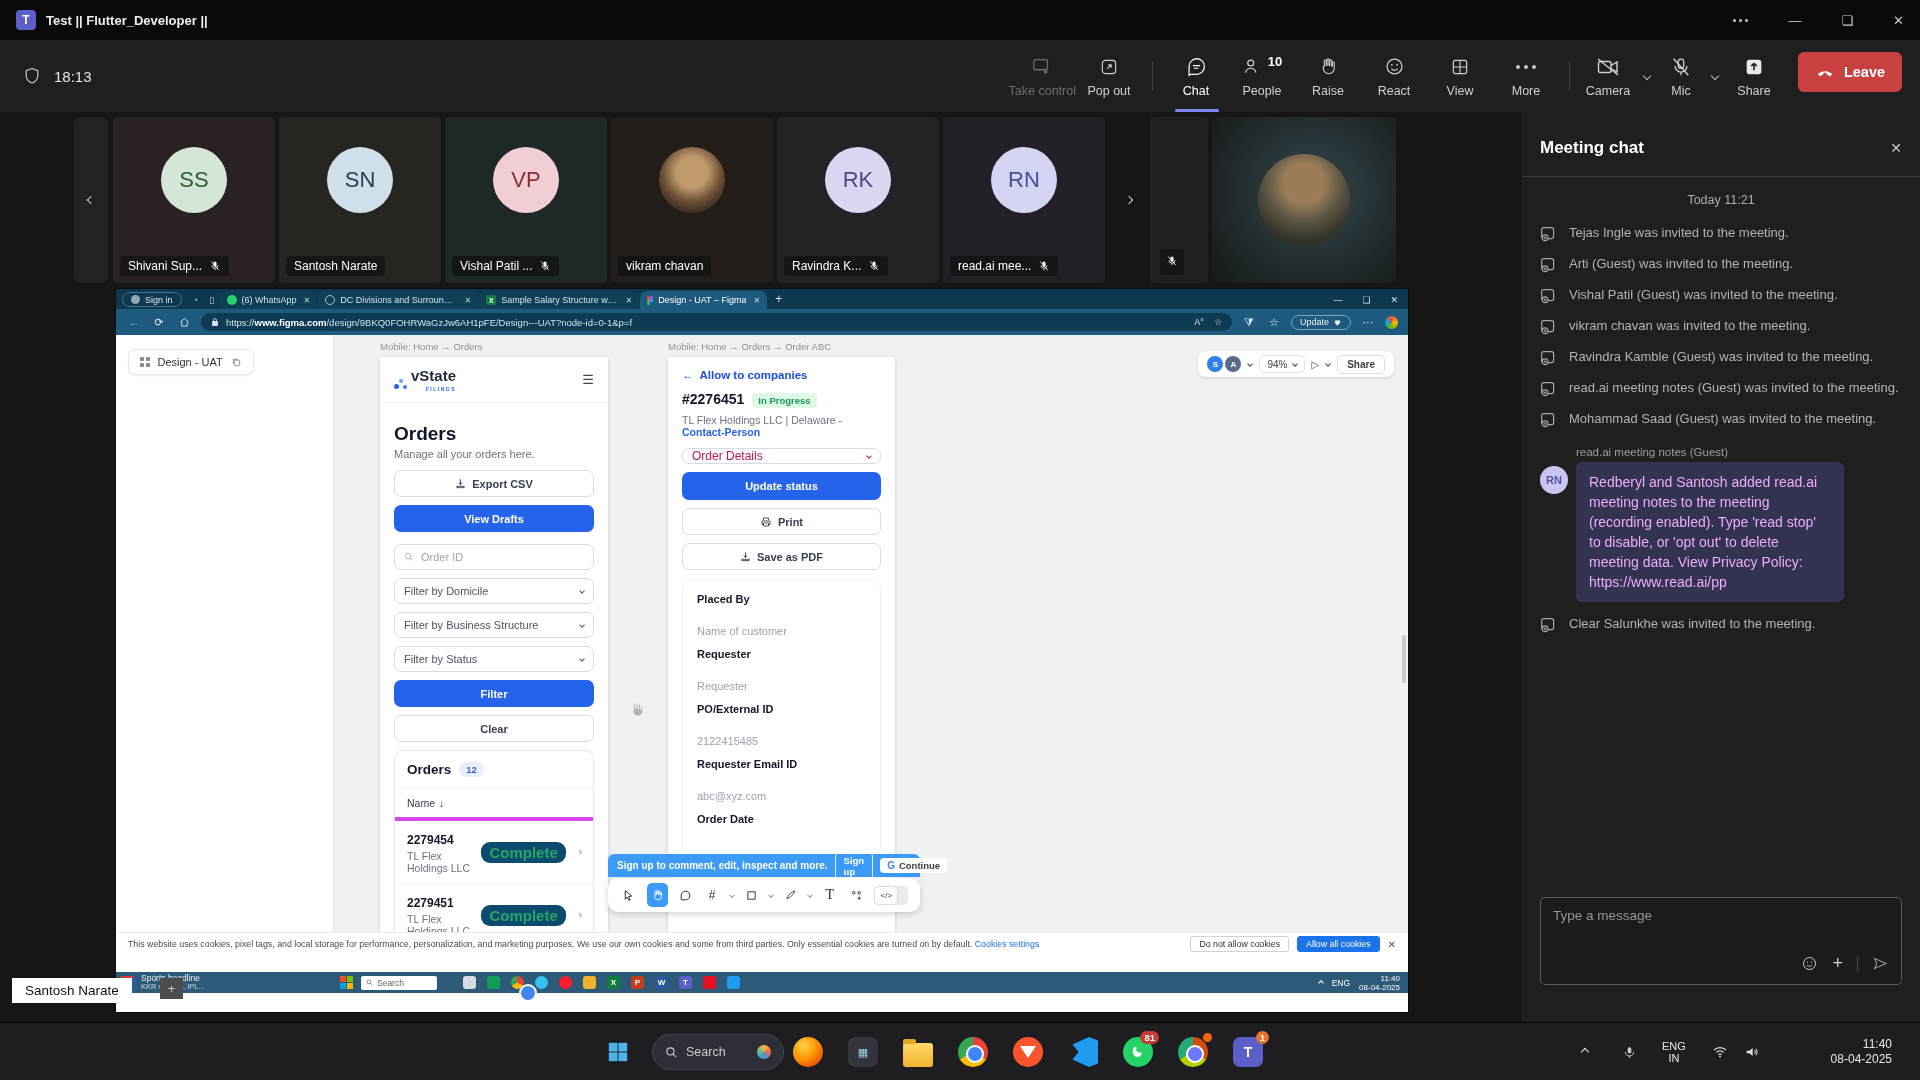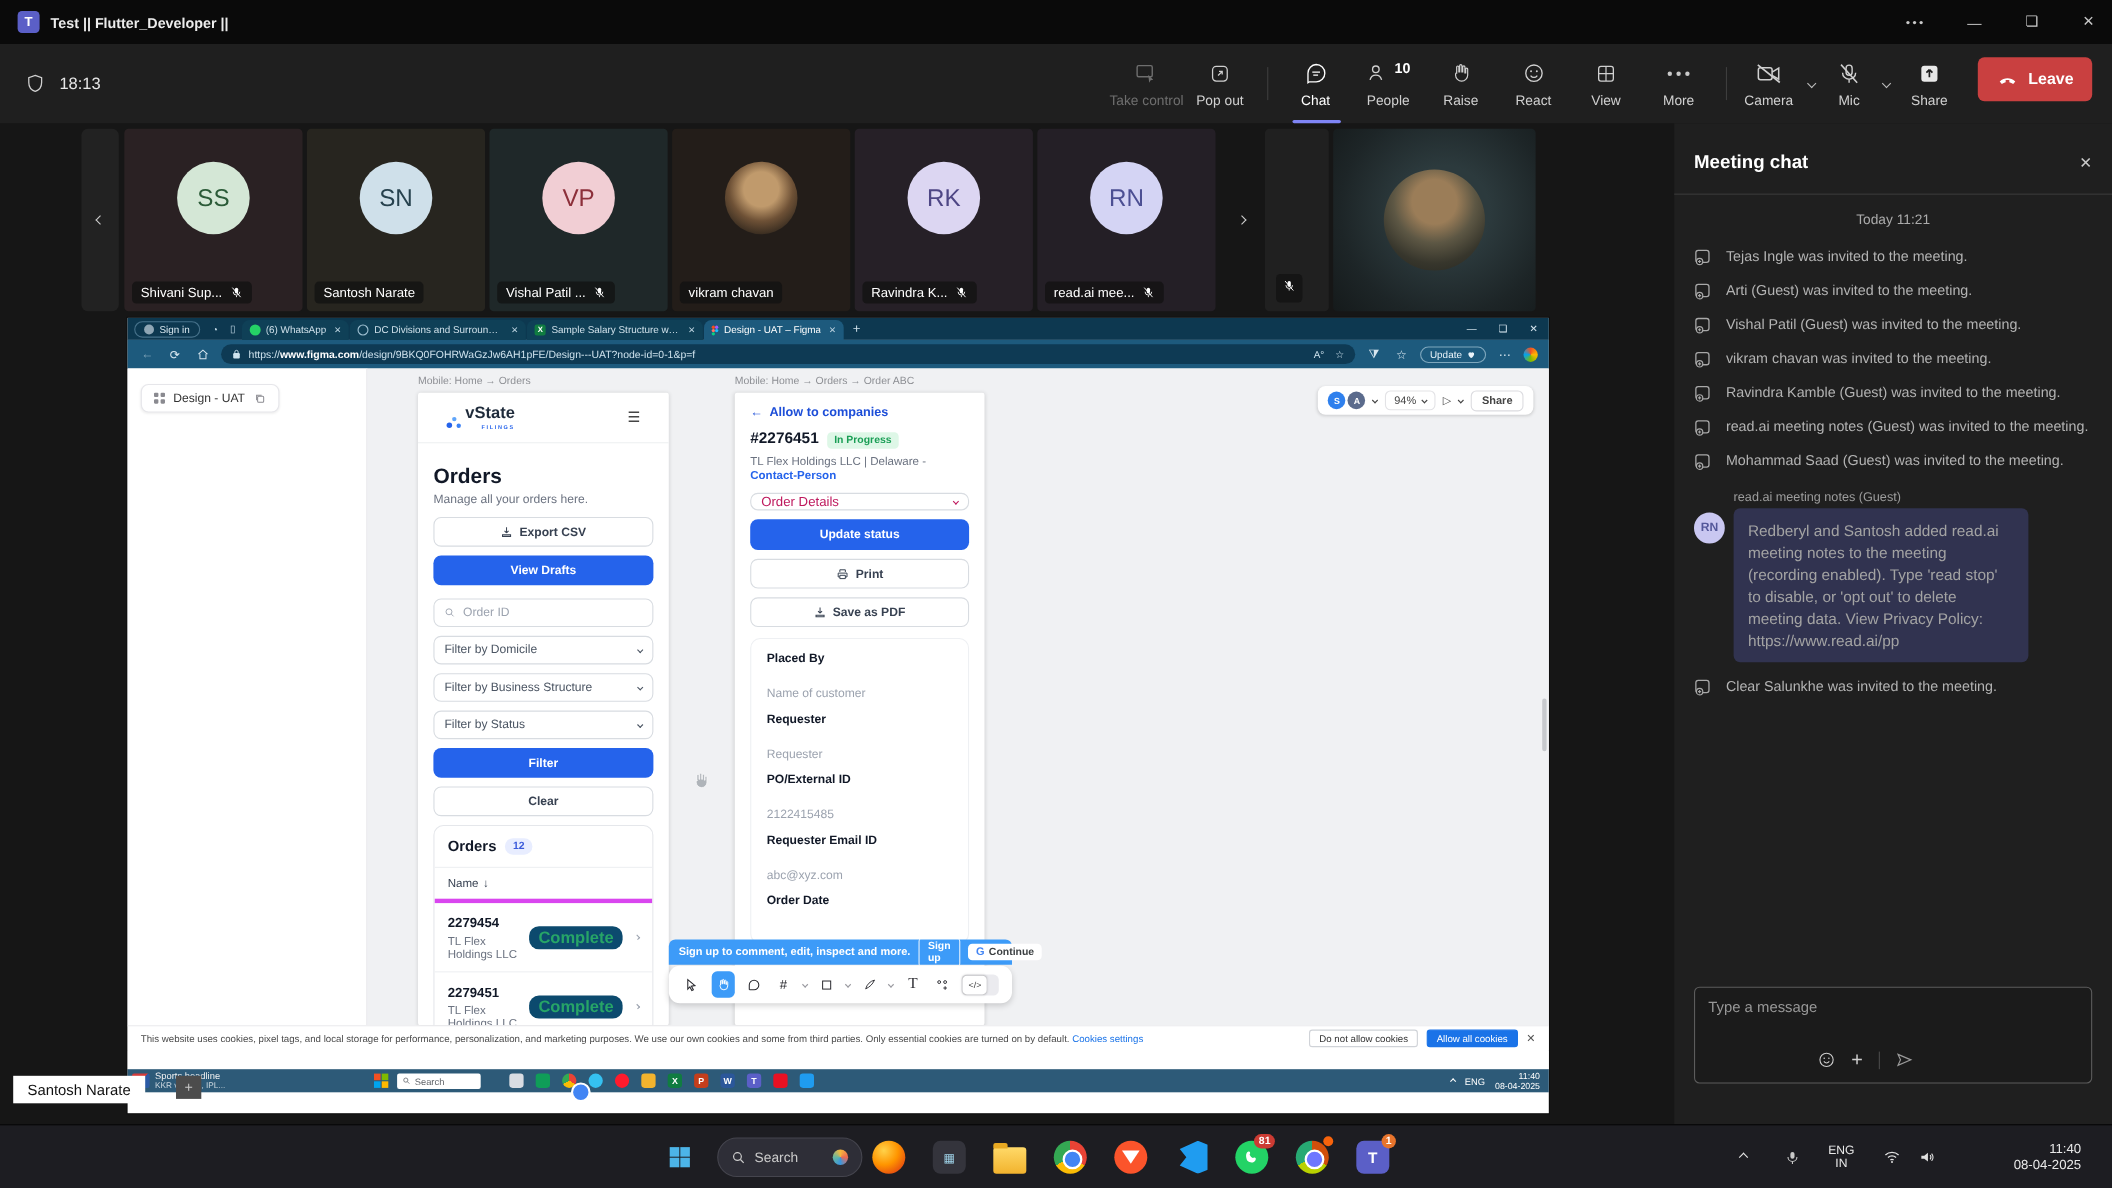--- a/index.html
+++ b/index.html
@@ -79,21 +79,21 @@
   .page{position:relative;height:597px;background:#f0f1f3;overflow:hidden}
   .layers{position:absolute;left:0;top:0;bottom:0;width:218px;background:#fff;border-right:1px solid #e7e7ea}
   .filechip{position:absolute;left:12px;top:14px;height:26px;display:inline-flex;align-items:center;gap:8px;padding:0 11px;background:#fff;border:1px solid #e6e6ea;border-radius:7px;font-size:11px;color:#333;box-shadow:0 1px 2px rgba(0,0,0,.06)}
   .gridic{display:grid;grid-template-columns:4px 4px;grid-template-rows:4px 4px;gap:1.5px}
   .gridic i{background:#8a8a90;border-radius:1px}
   .canvas{position:absolute;left:218px;top:0;right:0;bottom:0}
   .flabel{position:absolute;font-size:9.5px;color:#8d8f94;white-space:nowrap}
   .phone{position:absolute;top:22px;width:228px;height:575px;background:#fff;border-radius:2px;box-shadow:0 1px 4px rgba(0,0,0,.14);overflow:hidden}
   .ph1{left:46px}.ph2{left:334px;width:227px}
   .ph-pad{padding:12px 14px}
-  .vsrow{display:flex;align-items:center;justify-content:space-between;padding:10px 26px;border-bottom:1px solid #eef0f2}
+  .vsrow{display:flex;align-items:center;justify-content:space-between;padding:10px 14px;border-bottom:1px solid #eef0f2}
   .vslogo{display:flex;align-items:flex-end;gap:3px}
   .vsdots{position:relative;width:14px;height:14px}
   .vsdots i{position:absolute;border-radius:50%}
   .vsname{font-size:15px;font-weight:bold;color:#1e2a3a;line-height:1}
   .vssub{font-size:5px;letter-spacing:1.5px;color:#2563eb;font-weight:bold;margin-top:1px;text-align:right}
   .burger{color:#444;font-size:13px}
   .h1{font-size:19px;font-weight:bold;color:#111827;margin:8px 0 3px}
   .sub{font-size:11px;color:#6b7280;margin-bottom:10px}
   .btn{display:flex;align-items:center;justify-content:center;gap:6px;height:27px;border-radius:7px;font-size:11px;font-weight:600;margin-bottom:8px;cursor:pointer}
   .btn.ghost{border:1px solid #d8dce1;color:#374151;background:#fff}
@@ -164,22 +164,22 @@
   .chp-head{display:flex;align-items:center;margin-top:26px}
   .chp-title{font-size:17px;font-weight:bold;color:#fff}
   .chp-x{margin-left:auto;color:#c9c9c9;font-size:14px;cursor:pointer}
   .chp-div{height:1px;background:#3a3a3a;margin:18px -18px 0}
   .chp-date{text-align:center;font-size:12.5px;color:#ababab;margin:16px 0 4px}
   .sysmsg{display:flex;gap:12px;margin-top:13px;font-size:13px;line-height:17px;color:#b3b3b3}
   .sysmsg svg{flex:none;margin-top:1px}
   .sendlab{font-size:11.5px;color:#9d9d9d;margin:18px 0 4px 36px}
   .bubwrap{display:flex;align-items:flex-start;gap:8px}
   .rnav{width:28px;height:28px;border-radius:50%;background:#c9c7f1;color:#53579a;font-size:11px;font-weight:bold;display:flex;align-items:center;justify-content:center;flex:none;margin-top:4px}
-  .bubble{background:#313350;border-radius:6px;padding:10px 13px;font-size:14px;line-height:20px;color:#a3a3a3;max-width:268px}
-  .chp-input{margin-top:auto;margin-bottom:37px;border:1px solid #5c5c5c;border-radius:5px;background:#1b1b1b;height:88px;padding:10px 12px;display:flex;flex-direction:row;cursor:text}
+  .bubble{background:#313350;border-radius:6px;padding:10px 13px;font-size:14px;line-height:20px;color:#f0abfc;max-width:268px}
+  .chp-input{margin-top:auto;margin-bottom:37px;border:1px solid #5c5c5c;border-radius:5px;background:#1b1b1b;height:88px;padding:10px 12px;display:flex;flex-direction:column;cursor:text}
   .chp-ph{font-size:13.5px;color:#979797}
   .chp-ir{margin-top:auto;display:flex;align-items:center;gap:14px;justify-content:flex-end;color:#cfcfcf}
   .chp-ir .dv{width:1px;height:16px;background:#4a4a4a}
 
   
   .taskbar{position:absolute;left:0;top:1022px;width:1920px;height:58px;background:#1d1d22;border-top:1px solid #060606}
   .tbitem{position:absolute;top:11px;width:36px;height:36px;display:flex;align-items:center;justify-content:center;border-radius:6px;cursor:pointer}
   .tbsearch{position:absolute;left:652px;top:11px;width:132px;height:36px;border-radius:18px;background:#2e2e37;border:1px solid #45454e;display:flex;align-items:center;gap:8px;padding:0 12px;color:#cbcbcb;font-size:12.5px;cursor:pointer}
   .shl{width:14px;height:14px;border-radius:50%;background:conic-gradient(#f6b73c,#ef6950,#3a96dd,#67b7a0,#f6b73c);margin-left:auto}
   .appc{width:30px;height:30px;border-radius:50%}

